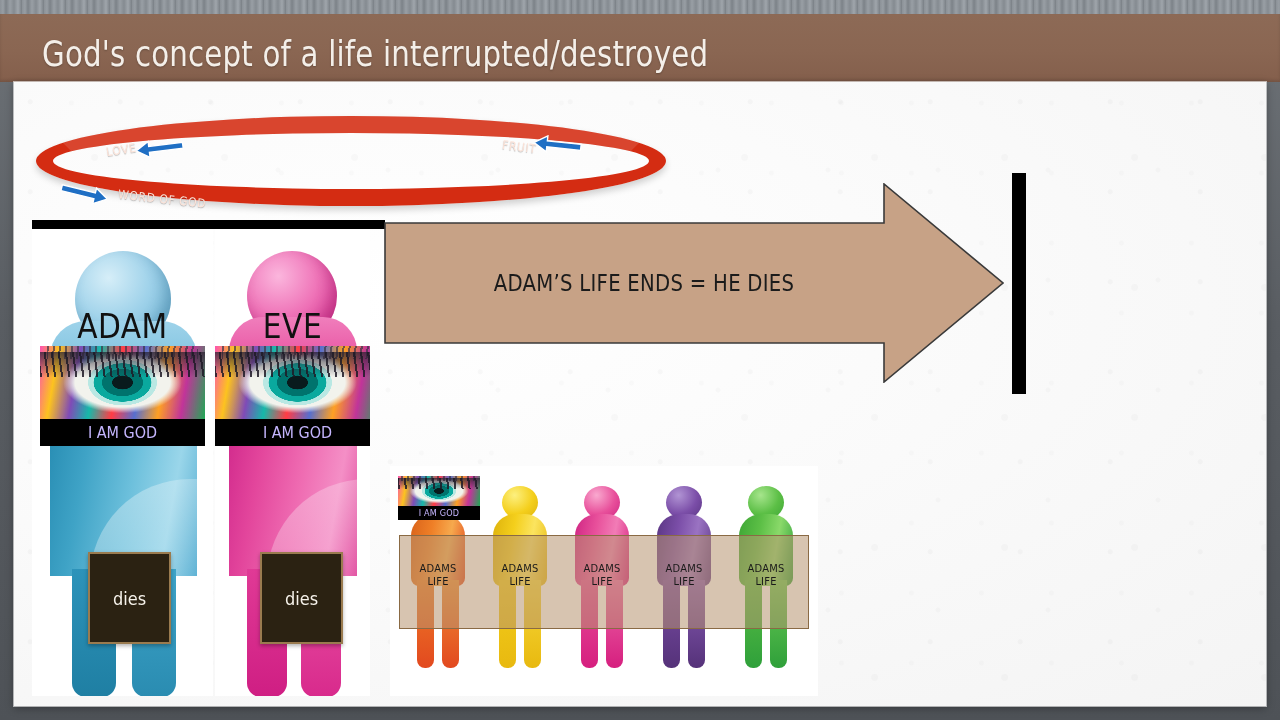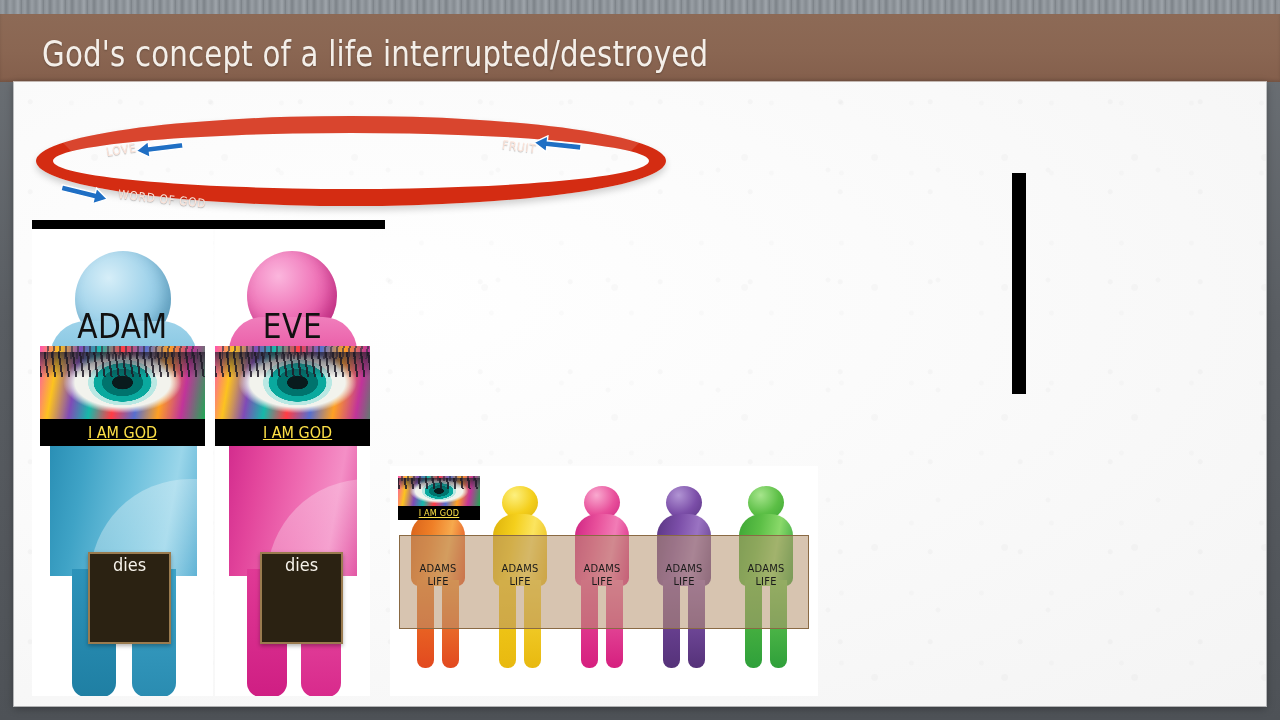--- a/index.html
+++ b/index.html
@@ -146,29 +146,28 @@
     position: absolute; left: 0; right: 0; top: 8%; height: 34%;
     background:
       repeating-linear-gradient(82deg, rgba(30,26,38,.85) 0 2px, transparent 2px 7px),
       linear-gradient(180deg, rgba(40,34,48,.75), rgba(40,34,48,0));
   }
   .eye-brow {
     position: absolute; left: 4%; right: 4%; top: 0; height: 18%;
     background: repeating-linear-gradient(96deg, rgba(60,52,70,.7) 0 2px, transparent 2px 6px);
   }
   .iam-bar {
-    position: absolute; background: #000; color: #fde047;
+    position: absolute; background: #000; color: #c4b5fd;
     display: flex; align-items: center; justify-content: center;
     font-family: "DejaVu Sans Condensed","Liberation Sans", sans-serif;
-    text-decoration: underline;
   }
   .dies-box {
     position: absolute;
     background: #2b2212; border: 2px solid #9a7b4f;
-    display: flex; justify-content: center;
+    display: flex; align-items: center; justify-content: center;
     color: #f6f2ea; font-size: 18px;
     font-family: "DejaVu Sans Condensed","Liberation Sans", sans-serif;
     box-shadow: 0 2px 4px rgba(0,0,0,.3);
   }
 
   
   .card-lives {
     position: absolute; left: 390px; top: 466px; width: 428px; height: 230px;
     background: #fff; overflow: hidden;
   }
@@ -245,20 +244,26 @@
     <span class="ring-label lbl-word">WORD OF GOD</span>
     <span class="arrow-blue ar-word">
       <svg width="50" height="18" viewBox="0 0 50 18">
         <path d="M50 9 L37 1 L37 6 L3 6 L3 12 L37 12 L37 17 Z" fill="#1f6fc4" stroke="#ffffff" stroke-width="1.4"></path>
       </svg>
     </span>
   </div>
 
   <div class="black-rule"></div>
 
+  <div class="big-arrow">
+    <svg viewBox="0 0 620 200" preserveAspectRatio="none">
+      <polygon points="1,40 500,40 500,1 619,100 500,199 500,160 1,160" fill="#c7a286" stroke="#3a3a3a" stroke-width="1.6"></polygon>
+    </svg>
+    <div class="big-arrow-text">ADAM’S LIFE ENDS = HE DIES</div>
+  </div>
 
   <div class="black-wall"></div>
 
   <div class="card card-adam">
 
     <div class="p-head" style="left:43px; top:22px; width:96px; height:96px;
                 background: radial-gradient(circle at 35% 28%, #d6eef8 0%, #9fd2ea 45%, #63aed1 100%);
                 box-shadow: inset -6px -8px 14px rgba(0,60,95,.25);"></div>
 
     <div class="p-body" style="left:18px; top:92px; width:147px; height:50px;

